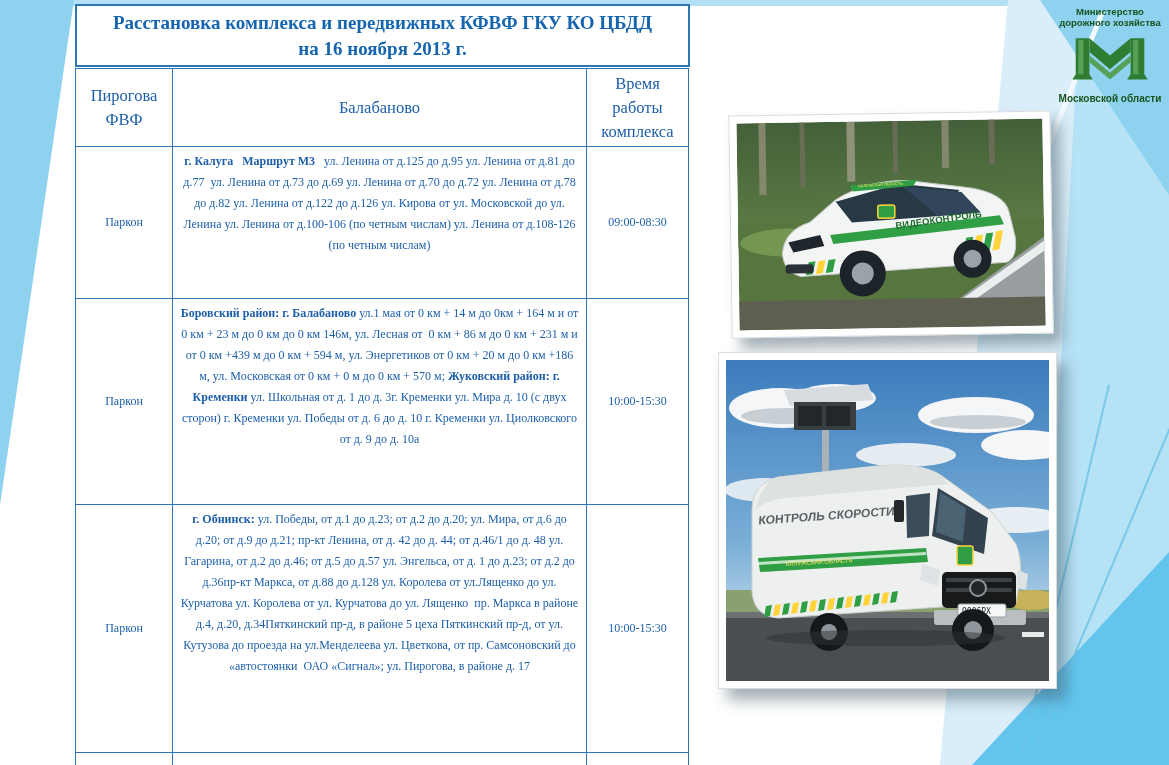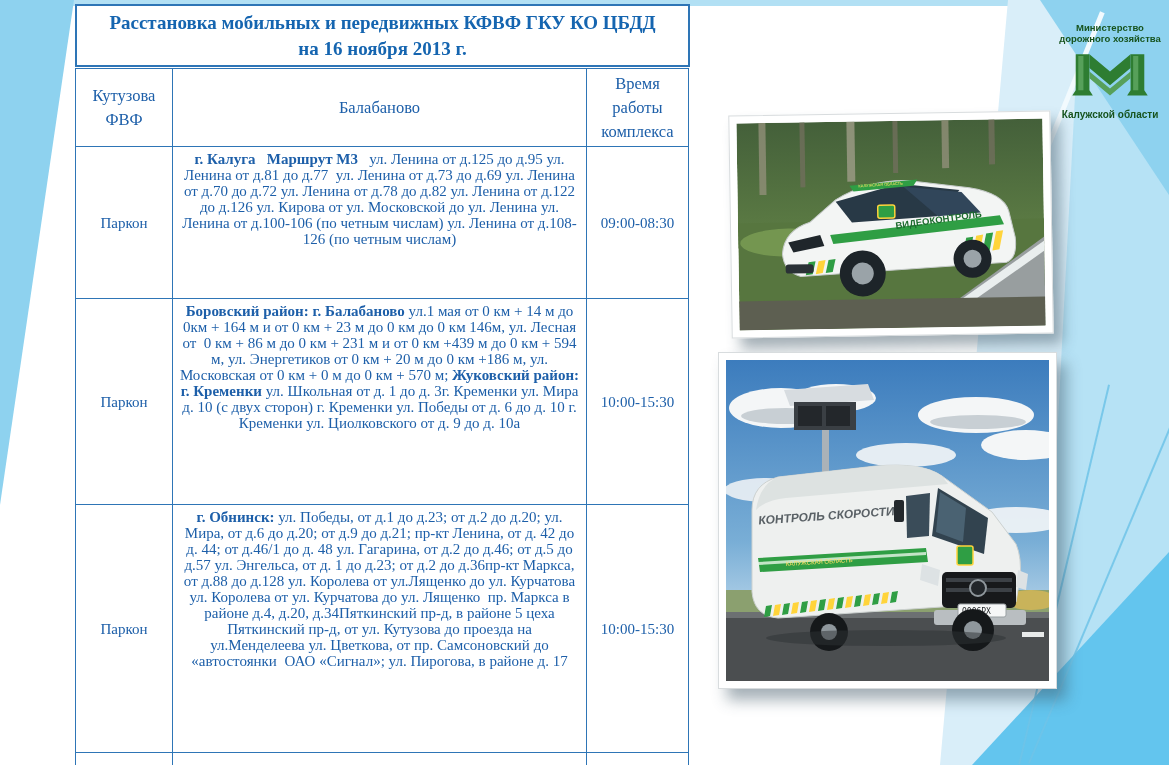--- a/index.html
+++ b/index.html
@@ -27,58 +27,58 @@
   .table{left:75px;top:68px;width:612px;height:697px;background:#fff;border:1.5px solid #2e75b6;
          display:flex;flex-direction:column;box-sizing:content-box;color:#1d5fa9;}
   .t-row{display:flex;border-bottom:1.5px solid #2e75b6;box-sizing:border-box;overflow:hidden;}
   .t-row:last-child{border-bottom:none;flex:1;}
   .cell{display:flex;align-items:center;justify-content:center;text-align:center;
         padding:2px 6px;box-sizing:border-box;overflow:hidden;}
   .c1{width:97px;border-right:1.5px solid #2e75b6;}
   .c2{flex:1;border-right:1.5px solid #2e75b6;}
   .c3{width:101px;}
   .hdr{font-size:16.5px;line-height:24px;}
-  .body-cell{font-size:15px;line-height:16px;}
+  .body-cell{font-size:12px;line-height:21px;}
   .disl{display:block;padding-top:4px;}
   .disl span{white-space:pre-wrap;}
 
   
   .photo{background:#fff;padding:7px;box-sizing:border-box;
          box-shadow:9px 11px 14px rgba(55,80,95,.45);border:1px solid #d8dcde;}
   .photo svg{display:block;}
   #photo-car{left:730px;top:113px;width:322px;height:223px;transform:rotate(-0.9deg);}
   #photo-van{left:718px;top:352px;width:339px;height:337px;}
 
   
-  .logo{left:1056px;top:22px;width:108px;text-align:center;color:#16531d;
+  .logo{left:1056px;top:6px;width:108px;text-align:center;color:#16531d;
         font-family:"Liberation Sans","DejaVu Sans",sans-serif;}
   .logo .t{font-size:9.5px;font-weight:bold;line-height:11px;}
   .logo .b{font-size:10px;font-weight:bold;line-height:12px;margin-top:1px;}
 </style>
 </head>
 <body>
 
 <div class="deco deco-top-strip"></div>
 <div class="deco deco-right-pale"></div>
 <div class="deco deco-right-mid"></div>
 <div class="deco deco-corner-tr"></div>
 <div class="deco deco-br-tri"></div>
 <div class="deco deco-left-wedge"></div>
 <div class="thin-line" style="left:1028px;top:763px;width:364px;transform:rotate(-67.2deg);"></div>
 <div class="thin-line" style="left:1110px;top:385px;width:390px;transform:rotate(103.3deg);"></div>
 <div class="white-slash" style="left:1068px;top:6px;"></div>
 
 <div class="abs title-box">
-  <div>Расстановка мобильных и передвижных КФВФ ГКУ КО ЦБДД</div>
+  <div>Расстановка комплекса и передвижных КФВФ ГКУ КО ЦБДД</div>
   <div>на 16 ноября 2013 г.</div>
 </div>
 
 <div class="abs table">
   <div class="t-row" style="height:78px;">
-    <div class="cell c1 hdr">Кутузова ФВФ</div>
+    <div class="cell c1 hdr">Пирогова ФВФ</div>
     <div class="cell c2 hdr">Балабаново</div>
     <div class="cell c3 hdr">Время работы комплекса</div>
   </div>
 
   <div class="t-row" style="height:152px;">
     <div class="cell c1 body-cell">Паркон</div>
     <div class="cell c2 body-cell disl"><span style="font-weight: bold;">г. Калуга   Маршрут М3</span><span>   ул. Ленина от д.125 до д.95 ул. Ленина от д.81 до д.77  ул. Ленина от д.73 до д.69 ул. Ленина от д.70 до д.72 ул. Ленина от д.78 до д.82 ул. Ленина от д.122 до д.126 ул. Кирова от ул. Московской до ул. Ленина ул. Ленина от д.100-106 (по четным числам) ул. Ленина от д.108-126 (по четным числам)</span></div>
     <div class="cell c3 body-cell">09:00-08:30</div>
   </div>
 
@@ -242,14 +242,14 @@
 <div class="abs logo">
   <div class="t">Министерство дорожного хозяйства</div>
   <svg width="86" height="60" viewBox="0 0 100 70">
     <polygon points="10,12 26,12 26,54 30,60 6,60 10,54" fill="#2e7d32"></polygon>
     <polygon points="74,12 90,12 90,54 94,60 70,60 74,54" fill="#2e7d32"></polygon>
     <rect x="13" y="14" width="6" height="40" fill="#57a05a"></rect>
     <rect x="77" y="14" width="6" height="40" fill="#57a05a"></rect>
     <polygon points="26,12 50,32 74,12 74,28 50,48 26,28" fill="#2e7d32"></polygon>
     <polygon points="26,32 50,52 74,32 74,40 50,60 26,40" fill="#57a05a"></polygon>
   </svg>
-  <div class="b">Калужской области</div>
+  <div class="b">Московской области</div>
 </div>
 
 </body></html>

